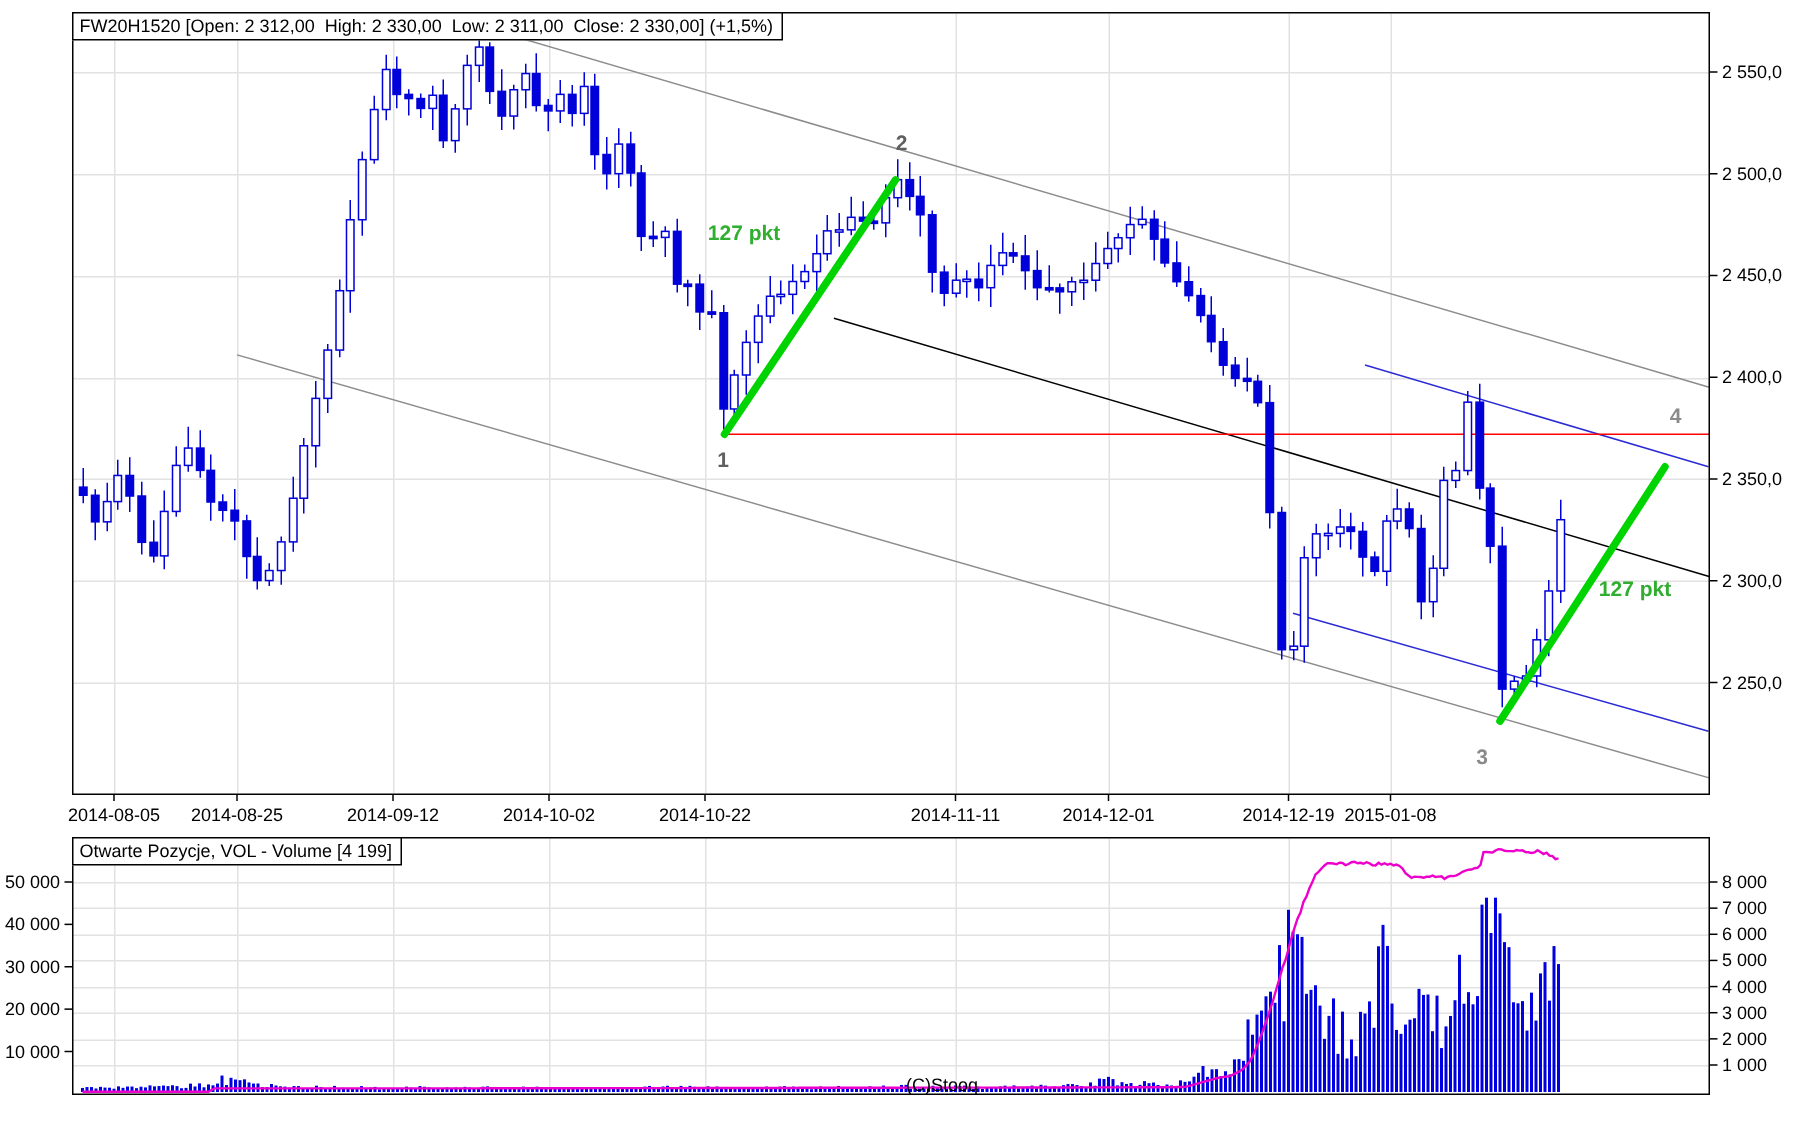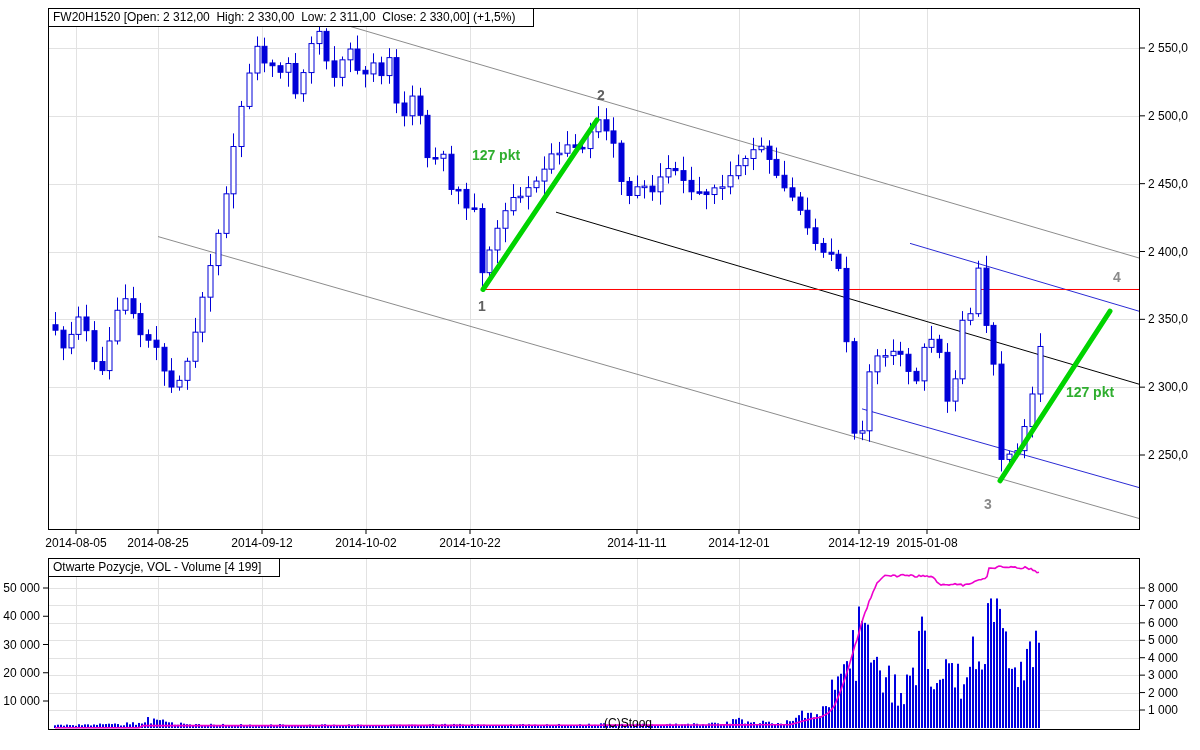--- a/index.html
+++ b/index.html
@@ -1,20 +1,20 @@
 <!DOCTYPE html>
 <html><head>
 <meta charset="utf-8">
 <style>
   html,body{margin:0;padding:0;background:#fff;}
   .stage{position:relative;width:1200px;height:750px;background:#fff;
          font-family:"Liberation Sans",sans-serif;overflow:hidden;}
   .panel-svg{position:absolute;overflow:visible;}
   .chart-title{position:absolute;background:#fff;border:1px solid #000;
-         font-size:12px;color:#000;padding:1px 18px 2px 4px;white-space:pre;z-index:5;}
+         font-size:12px;color:#000;padding:1px 6px 2px 4px;white-space:pre;z-index:5;}
   .footer{position:absolute;left:0;top:734;width:1200px;text-align:center;
          font-size:12px;color:#000;}
   svg text{font-family:"Liberation Sans",sans-serif;}
 </style>
 </head>
 <body>
 
 <div class="stage">
   <div class="chart-title" style="left:48px;top:8px;">FW20H1520 [Open: 2 312,00  High: 2 330,00  Low: 2 311,00  Close: 2 330,00] (+1,5%)</div>
   <div class="chart-title" style="left:48px;top:558px;">Otwarte Pozycje, VOL - Volume [4 199]</div>

